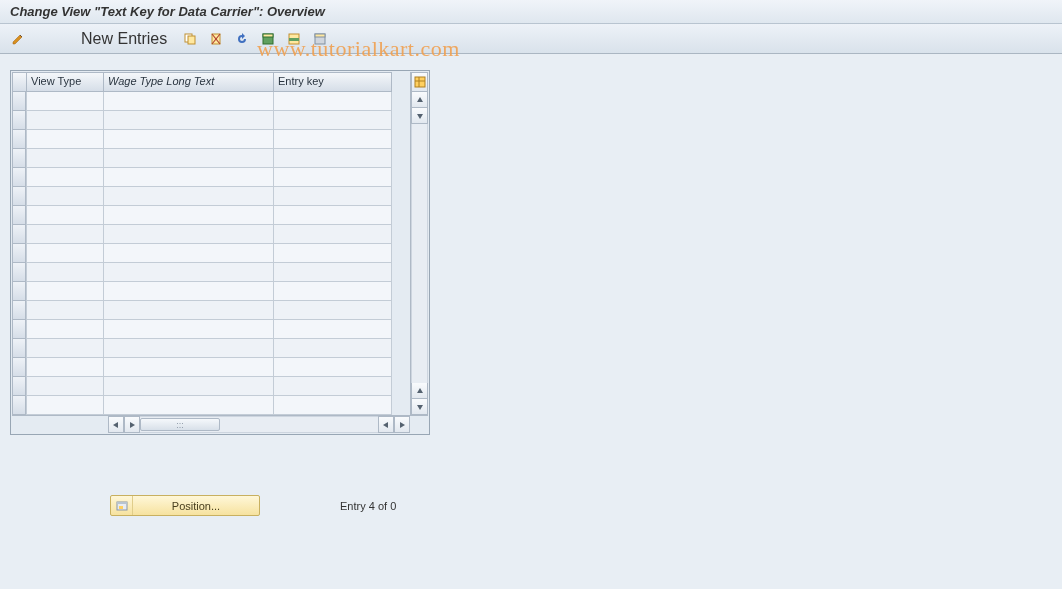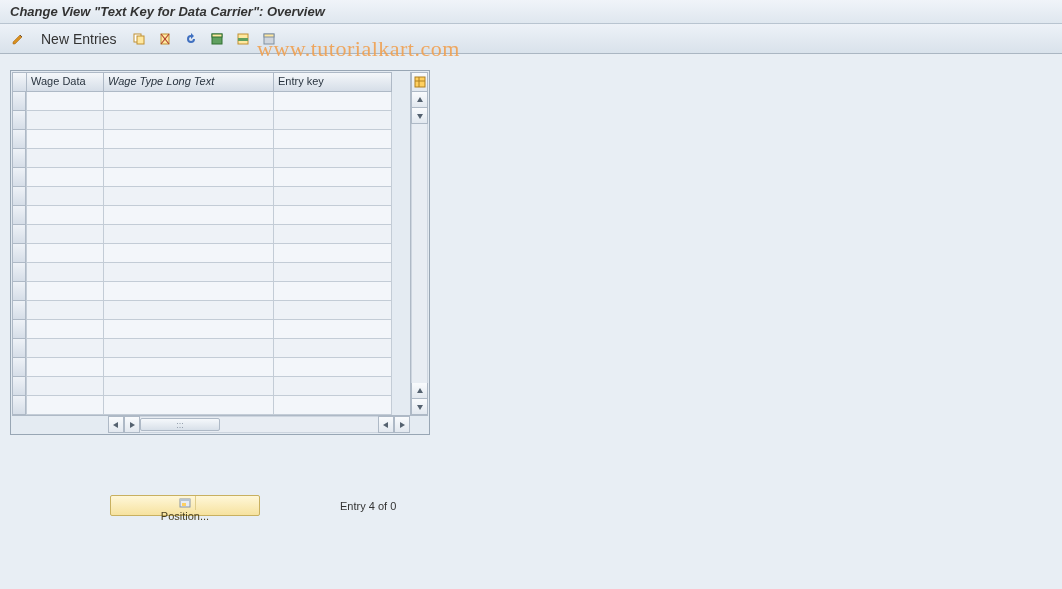--- a/index.html
+++ b/index.html
@@ -39,22 +39,23 @@
       border-radius: 2px;
       cursor: pointer;
     }
     .tb-text-btn {
       height: 20px;
       padding: 0 6px;
       display: inline-flex; align-items: center;
       border: 1px solid transparent;
       border-radius: 2px;
       cursor: pointer;
-      font-size: 14px;
+      font-size: 16px;
       color: #333;
+      margin-left: 40px;
     }
     .watermark {
       position: absolute;
       left: 257px; top: 36px;
       font-family: "Times New Roman", serif;
       font-size: 22px;
       color: #f0a050;
       opacity: 0.9;
       pointer-events: none;
       letter-spacing: 0.5px;
@@ -171,21 +172,20 @@
       padding-left: 100px;
     }
     .position-btn {
       width: 150px; height: 21px;
       background: linear-gradient(to bottom,#fff7d8,#f6e29f);
       border: 1px solid #c8b060;
       border-radius: 2px;
       display:flex; align-items:center;
       cursor: pointer;
       font-size: 11px;
-      flex-direction: column;
     }
     .position-btn .icon-slot {
       width: 22px; height: 100%;
       display:flex;align-items:center;justify-content:center;
       border-right: 1px solid #e0cd8a;
     }
     .position-btn .label-slot { flex:1; text-align:center; color:#4a4020;}
     .entry-text { font-size: 11px; color: #333;}
     svg { display: block; }
   </style>
@@ -241,21 +241,21 @@
 </div>
 
 <div class="watermark">www.tutorialkart.com</div>
 
 <div class="content">
   <div class="grid-wrap">
     <div class="grid-body">
       <div class="grid-main">
         <div class="grid-header-row">
           <div class="row-selector-hdr"></div>
-          <div class="col-header col-wt">Wage Data</div>
+          <div class="col-header col-wt">View Type</div>
           <div class="col-header col-wtlt">Wage Type Long Text</div>
           <div class="col-header col-tk">Entry key</div>
         </div>
         <div id="grid-rows">
             <div class="grid-data-row">
               <div class="row-selector"></div>
               <div class="cell col-wt"></div>
               <div class="cell col-wtlt"></div>
               <div class="cell col-tk"></div>
             </div>

